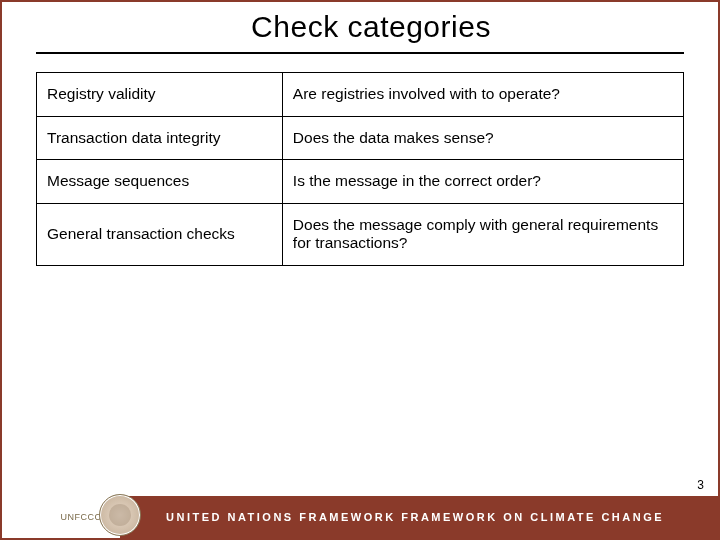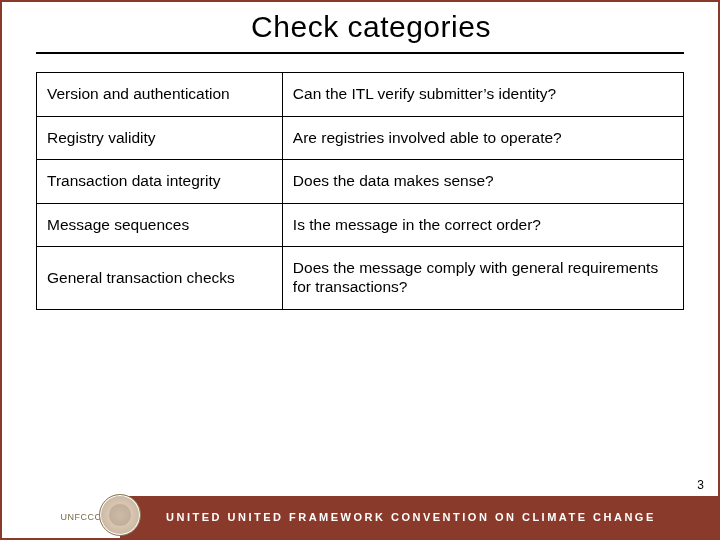--- a/index.html
+++ b/index.html
@@ -133,26 +133,22 @@
   <div class="title-rule"></div>
 
   <div class="body">
     <table class="grid">
       <colgroup>
           <col class="c1">
           <col class="c2">
         </colgroup>
       <tbody>
         <tr>
-          <td>Version and authentication</td>
-          <td>Can the ITL verify submitter’s identity?</td>
-        </tr>
-        <tr>
           <td>Registry validity</td>
-          <td>Are registries involved able to operate?</td>
+          <td>Are registries involved with to operate?</td>
         </tr>
         <tr>
           <td>Transaction data integrity</td>
           <td>Does the data makes sense?</td>
         </tr>
         <tr>
           <td>Message sequences</td>
           <td>Is the message in the correct order?</td>
         </tr>
         <tr>
@@ -163,18 +159,18 @@
     </table>
   </div>
 
   <div class="page-num">3</div>
 
   <div class="footer">
     <div class="footer-left">
       <span class="unfccc-logo">UNFCCC</span>
     </div>
     <div class="footer-right">
-      <span class="footer-text">UNITED UNITED FRAMEWORK CONVENTION ON CLIMATE CHANGE</span>
+      <span class="footer-text">UNITED NATIONS FRAMEWORK FRAMEWORK ON CLIMATE CHANGE</span>
     </div>
     <div class="un-globe"></div>
   </div>
 
 </div>
 
 </body></html>

